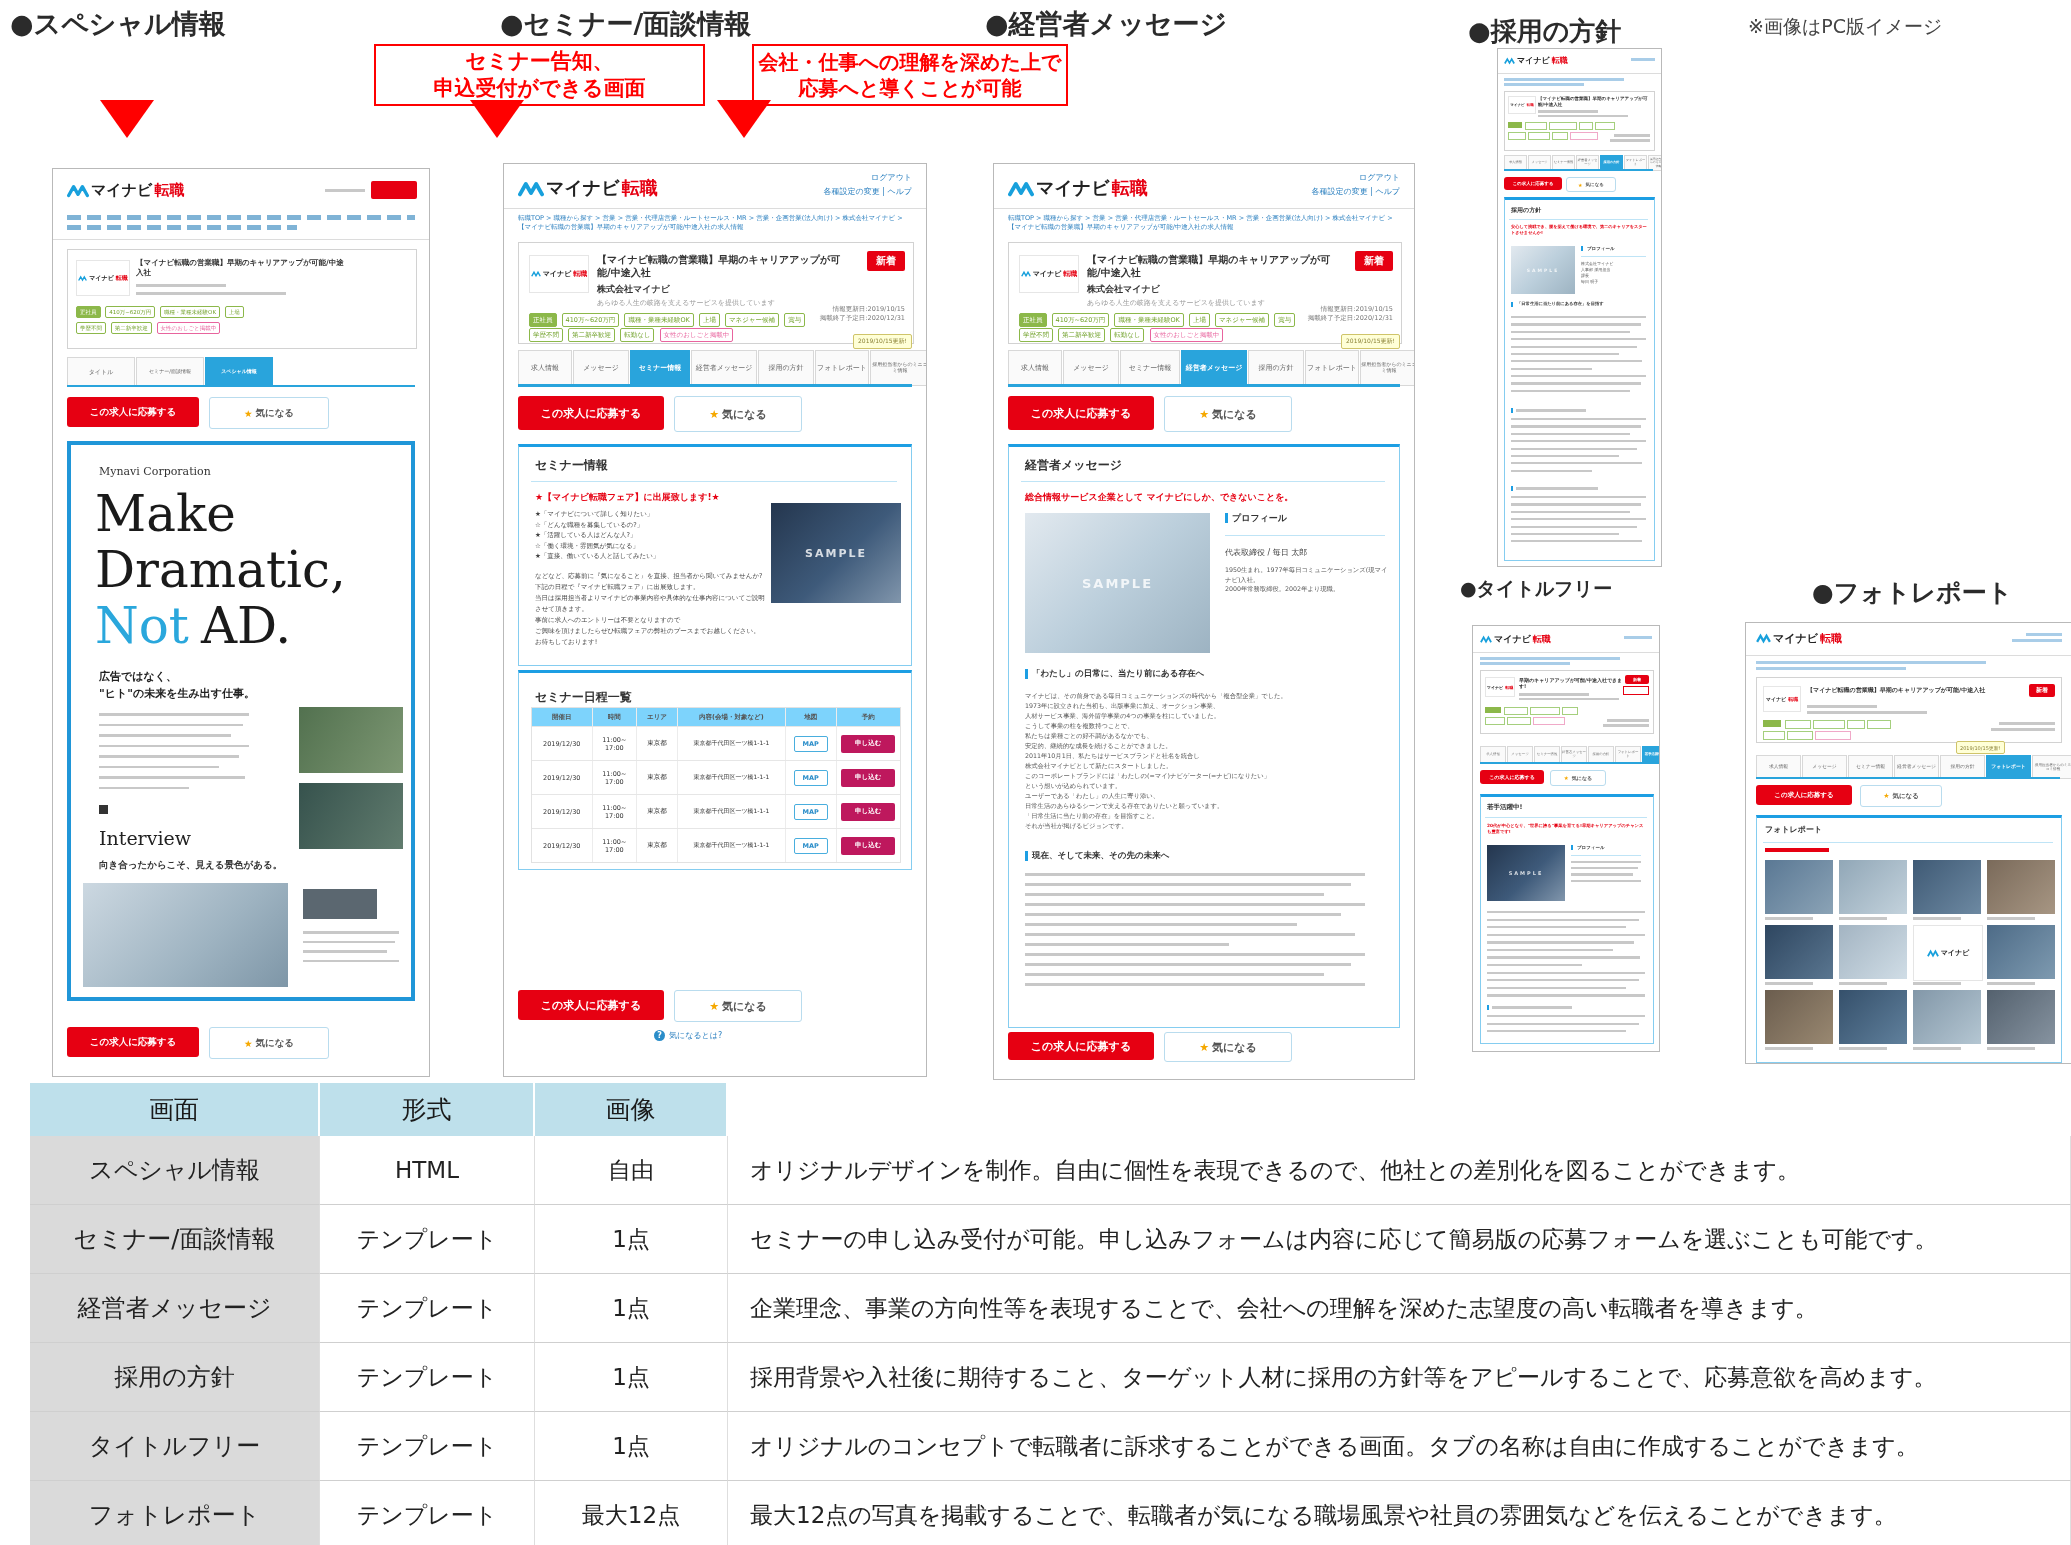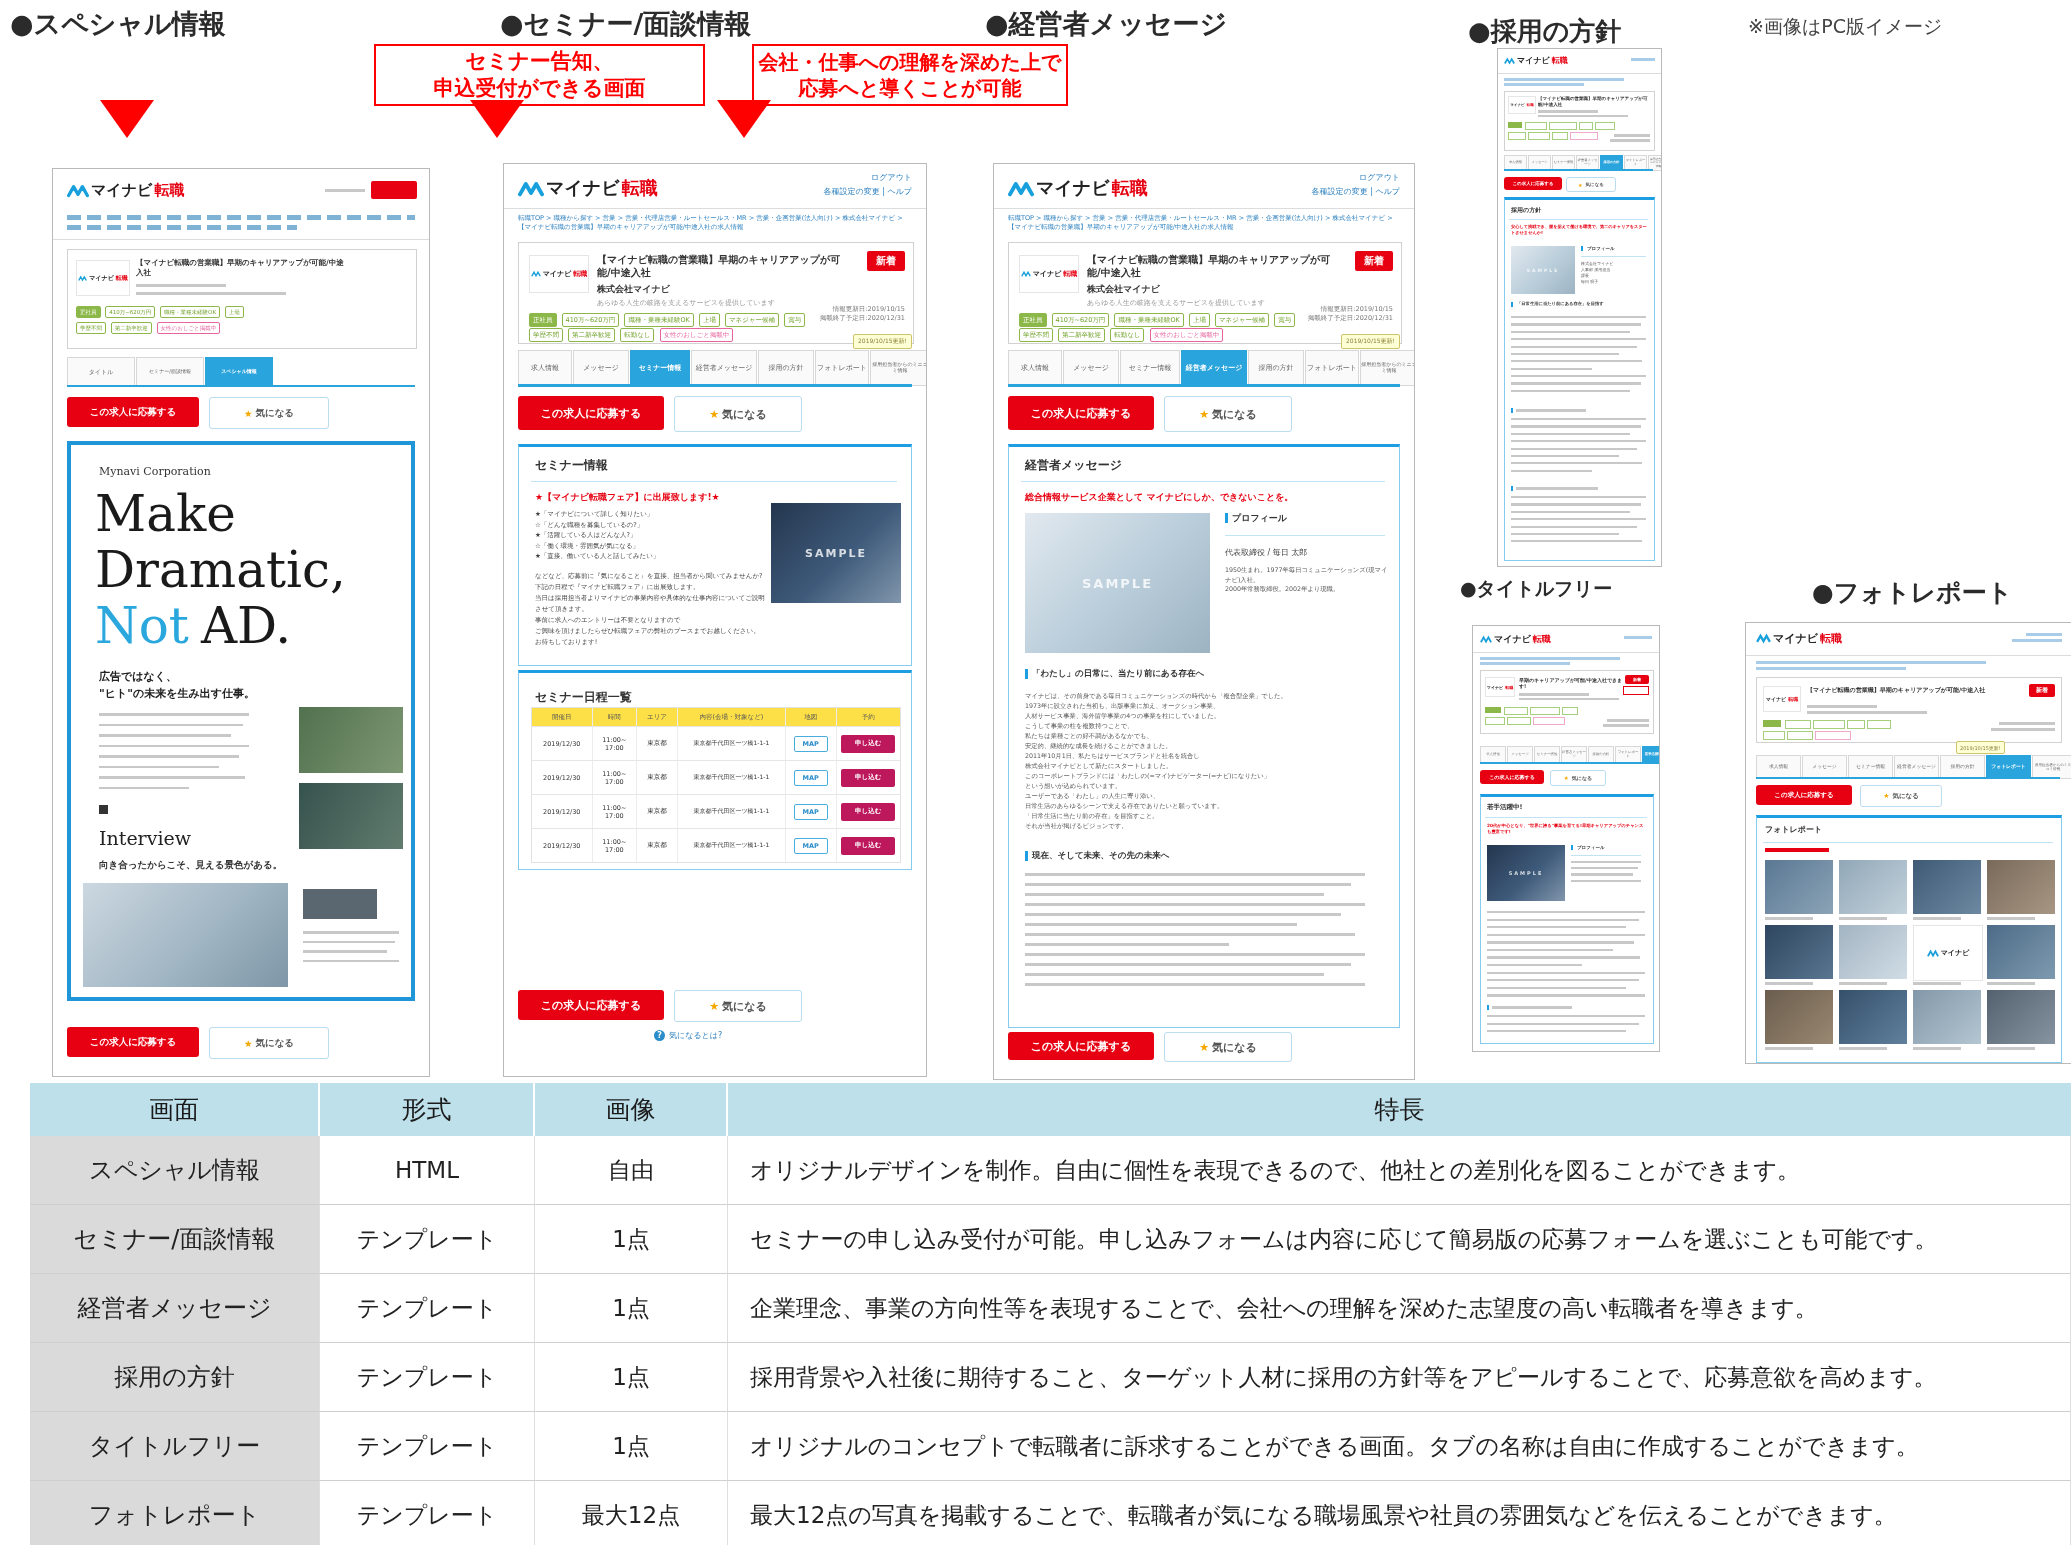--- a/index.html
+++ b/index.html
@@ -40,21 +40,21 @@
 .p-green1{background:linear-gradient(120deg,#52714f,#7d9773)}
 .p-green2{background:linear-gradient(120deg,#36524d,#617c6e)}
 .p-gray{background:linear-gradient(135deg,#ccd8e1,#9eb3c1 60%,#7e96a7)}
 .bseg{background:#c8c8c8}
 .bars{position:absolute}
 .ttip{position:absolute;background:#ffffd6;border:1px solid #cfc46a;color:#8a8136;border-radius:2px;display:flex;align-items:center;justify-content:center;white-space:nowrap}
 .qicon{display:inline-flex;width:11px;height:11px;border-radius:50%;background:#2a8dc9;color:#fff;align-items:center;justify-content:center;font-size:8px;font-weight:700;flex:none}
 .stable{position:absolute;border:1px solid #e2e2e2}
 .strow{display:flex;border-top:1px solid #e6e6e6}
 .stc{display:flex;align-items:center;justify-content:center;text-align:center;border-right:1px solid #ececec;overflow:hidden;white-space:pre-line}
-.sthead{background:#fde047;font-weight:400;color:#555}
+.sthead{background:#7dd3fc;font-weight:700;color:#555}
 .mapbtn{border:1px solid #49aede;color:#2a8dc9;border-radius:2px;display:flex;align-items:center;justify-content:center;font-weight:700}
 .sapply{background:#be185d;color:#fff;border-radius:2px;display:flex;align-items:center;justify-content:center;font-weight:700}
 .tile{position:absolute;overflow:hidden}
 .t1{background:linear-gradient(135deg,#5a7894,#8ba3b6)}
 .t2{background:linear-gradient(135deg,#91a7b7,#c3d2dc)}
 .t3{background:linear-gradient(135deg,#3f5a75,#6d89a2)}
 .t4{background:linear-gradient(135deg,#7a6a5a,#a79683)}
 .t5{background:linear-gradient(135deg,#2e4660,#5a7690)}
 .t6{background:linear-gradient(135deg,#a3b4c2,#d0dde6)}
 .t8{background:linear-gradient(135deg,#4d6b87,#7e9ab0)}
@@ -723,21 +723,20 @@
       <div class="a" style="left:156px;top:229px;width:48px;height:3px;background:#c8c8c8"></div>
       <div class="a" style="left:230px;top:229px;width:48px;height:3px;background:#c8c8c8"></div>
     </div>
   </div>
 
   <div class="tblwrap">
     <div class="tblrow">
       <div class="th">画面</div>
       <div class="th">形式</div>
       <div class="th">画像</div>
-      <div class="th" style="border-right:none">特長</div>
     </div>
     <div class="tblrow">
       <div class="td s">スペシャル情報</div>
       <div class="td">HTML</div>
       <div class="td">自由</div>
       <div class="td f">オリジナルデザインを制作。自由に個性を表現できるので、他社との差別化を図ることができます。</div>
     </div>
     <div class="tblrow">
       <div class="td s">セミナー/面談情報</div>
       <div class="td">テンプレート</div>

